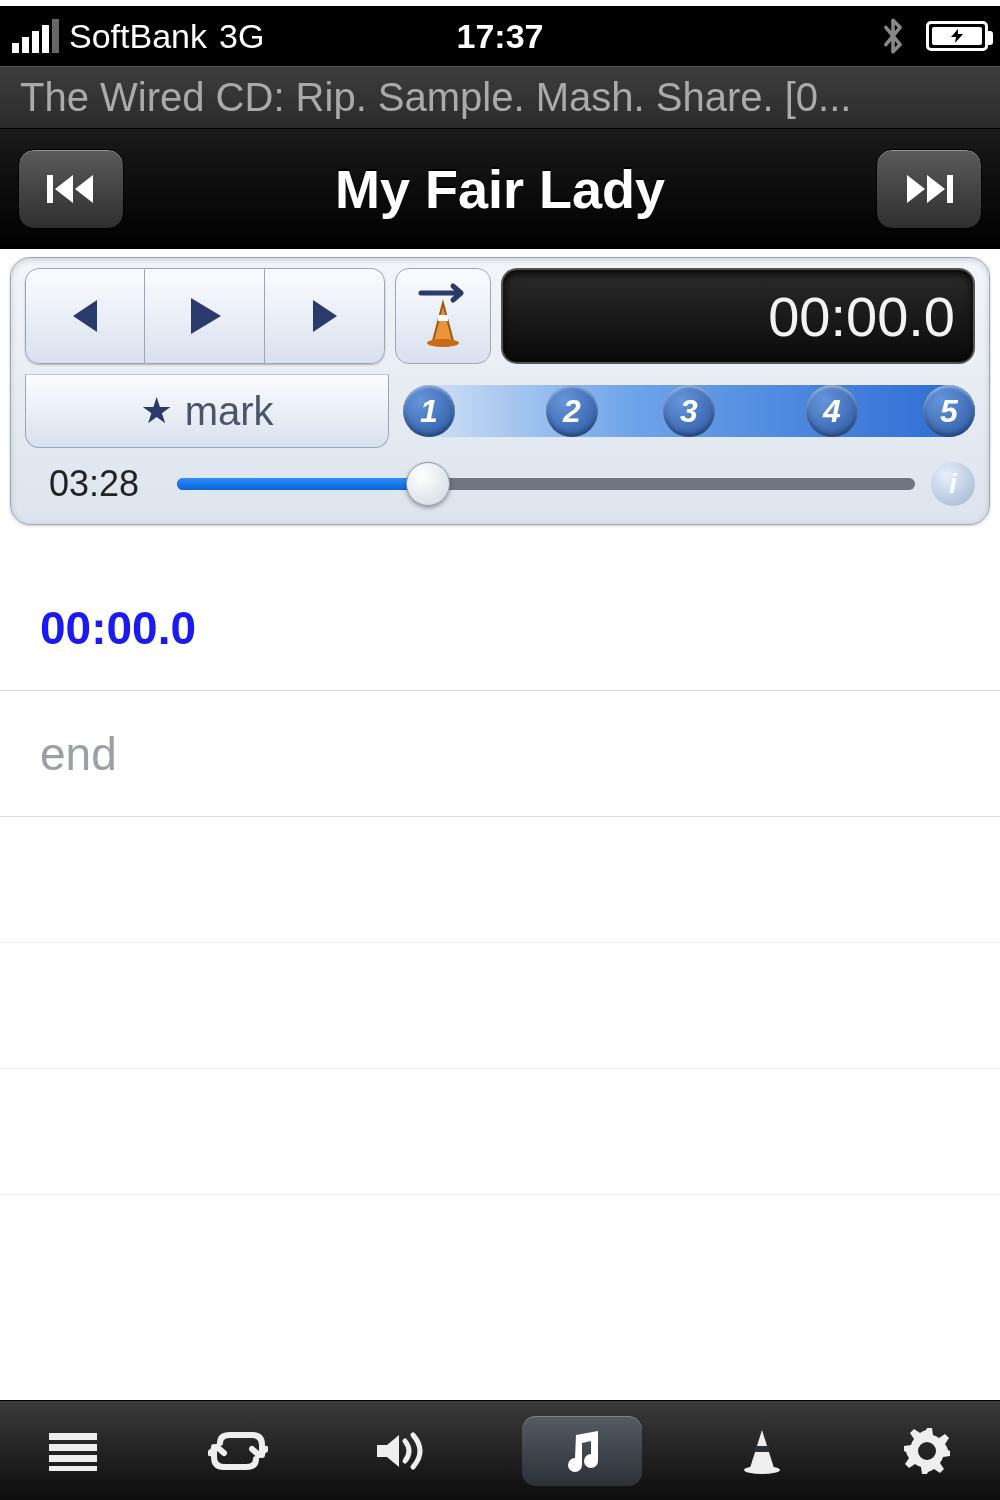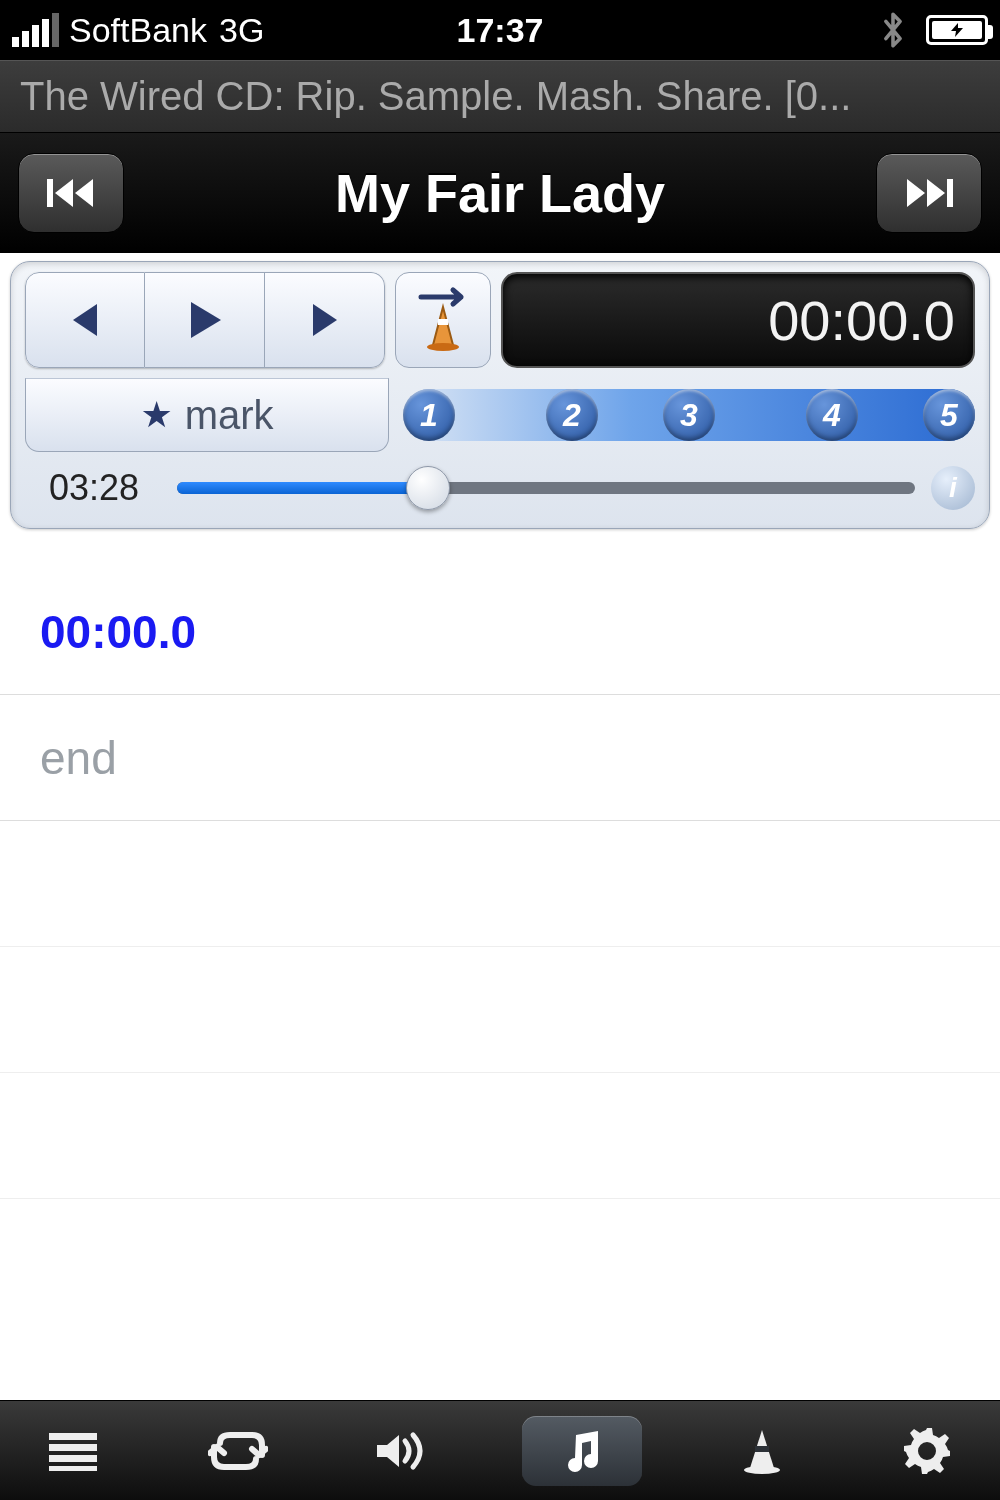--- a/index.html
+++ b/index.html
@@ -15,20 +15,21 @@
   .status-bar {
     height: 60px;
     background: #000;
     color: #fff;
     display: flex;
     align-items: center;
     padding: 0 12px;
     font-size: 34px;
     font-weight: 500;
     position: relative;
+    margin-top: 6px;
   }
   .signal { display: inline-flex; align-items: flex-end; gap: 3px; margin-right: 10px; }
   .signal span { width: 7px; background: #fff; display: inline-block; }
   .signal span:nth-child(1){height:10px}
   .signal span:nth-child(2){height:16px}
   .signal span:nth-child(3){height:22px}
   .signal span:nth-child(4){height:28px}
   .signal span:nth-child(5){height:34px;background:#666}
   .carrier { margin-right: 12px; }
   .net { }
@@ -41,21 +42,21 @@
   }
   .battery::after {
     content:""; position:absolute; right:-8px; top:7px; width:6px; height:14px;
     background:#fff; border-radius:0 3px 3px 0;
   }
   .battery-fill { background:#fff; height:100%; width:100%; border-radius:2px;
     display:flex;align-items:center;justify-content:center;font-size:18px;color:#000;}
 
   
   .album-bar {
-    height: 73px;
+    height: 63px;
     background: linear-gradient(#3d3d3d,#2b2b2b);
     color: #aaa;
     font-size: 40px;
     display: flex;
     align-items: center;
     padding: 0 20px;
     border-top: 1px solid #555;
     border-bottom: 1px solid #000;
     white-space: nowrap;
     overflow: hidden;

